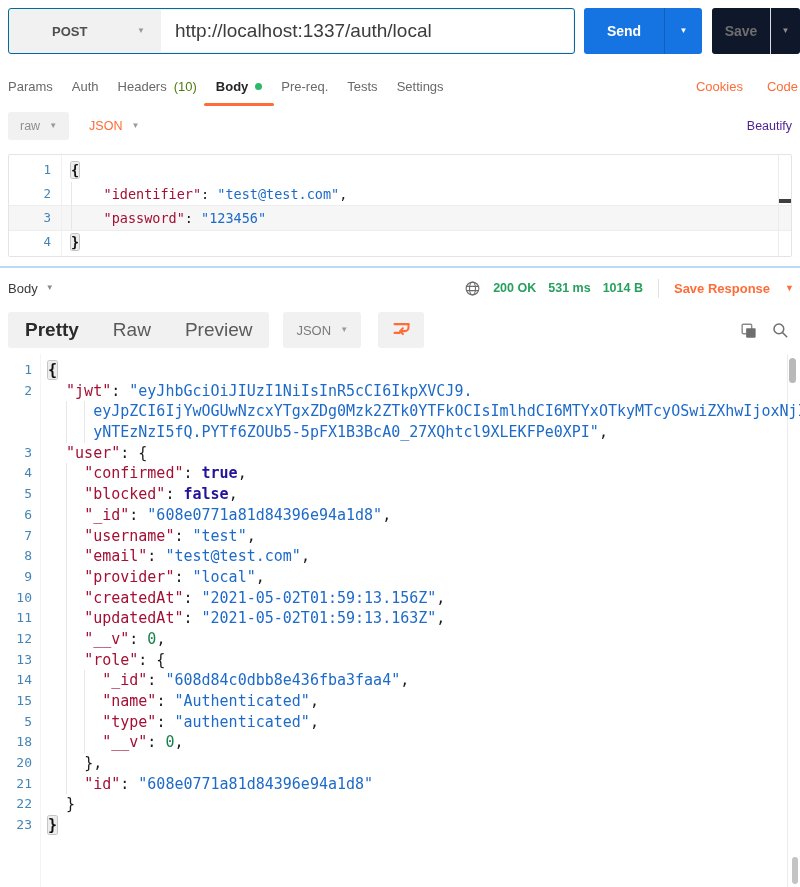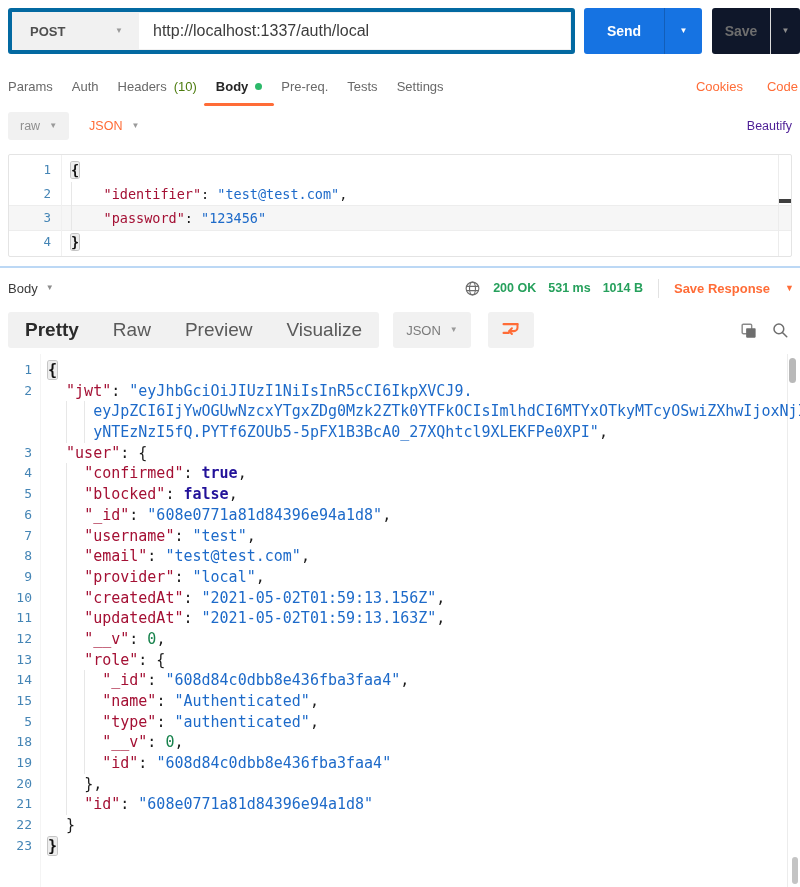--- a/index.html
+++ b/index.html
@@ -2,26 +2,26 @@
 <html><head>
 <meta charset="utf-8">
 <style>
   html,body{margin:0;padding:0;background:#fff;}
   .app{position:relative;width:800px;height:887px;overflow:hidden;background:#fff;
        font-family:"Liberation Sans",sans-serif;-webkit-font-smoothing:antialiased;}
   .caret{font-size:8px;line-height:1;}
 
   
   .urlbar{position:absolute;left:8px;top:8px;width:567px;height:46px;background:#f1f1f1;
-          border:4px solid #0369a1;border-radius:3px;display:flex;box-sizing:border-box;}
+          border:1px solid #0369a1;border-radius:3px;display:flex;box-sizing:border-box;padding-left:25px;}
   .method{width:126px;flex:none;display:flex;align-items:center;justify-content:space-between;
           padding:0 15px 0 18px;font-size:13px;font-weight:700;color:#4f4f4f;cursor:pointer;box-sizing:border-box;}
   .method .caret{color:#9a9a9a;}
   .urlinput{flex:1;background:#fff;border:none;outline:none;margin:1px;padding:0 14px;
-            font-family:"Liberation Sans",sans-serif;font-size:16px;color:#3c3c3c;}
+            font-family:"Liberation Sans",sans-serif;font-size:19px;color:#3c3c3c;}
   .sendbtn{position:absolute;left:584px;top:8px;width:118px;height:46px;background:#1673e2;
            border-radius:3px;display:flex;color:#fff;cursor:pointer;}
   .send-main{flex:1;display:flex;align-items:center;justify-content:center;font-size:14px;font-weight:700;}
   .send-caret{width:37px;border-left:1px solid rgba(0,0,0,.18);display:flex;align-items:center;justify-content:center;}
   .savebtn{position:absolute;left:712px;top:8px;width:88px;height:46px;background:#0f172a;
            border-radius:3px;display:flex;color:#6e6e6e;cursor:pointer;}
   .save-main{flex:1;display:flex;align-items:center;justify-content:center;font-size:14px;font-weight:700;}
   .save-caret{width:29px;border-left:1px solid #dcdcdc;display:flex;align-items:center;justify-content:center;color:#8d8d8d;}
 
   
@@ -214,21 +214,20 @@
         <span class="caret">▼</span>
       </div>
     </div>
   </div>
 
   <div class="toolbar2">
     <div class="views">
         <span class="view view-active">Pretty</span>
         <span class="view">Raw</span>
         <span class="view">Preview</span>
-        <span class="view">Visualize</span>
       </div>
     <div class="langbtn">
       <span>JSON</span>
       <span class="caret">▼</span>
     </div>
     <div class="wrapbtn">
       <span>
         <svg width="21" height="21" viewBox="0 0 24 24" fill="none" stroke="#ff6c37" stroke-width="2.3" stroke-linecap="round" stroke-linejoin="round">
           <path d="M4 7h16"></path>
             <path d="M4 17h6"></path>
@@ -327,24 +326,20 @@
       </div>
       <div class="cm-row">
         <span class="cm-gutter">5</span>
         <span class="cm-code"><i class="cm-guide" style="left: 26.06px;"></i><i class="cm-guide" style="left: 44.12px;"></i><span class="tok-ws">      </span><span class="tok-key">"type"</span><span class="tok-pun">: </span><span class="tok-str">"authenticated"</span><span class="tok-pun">,</span></span>
       </div>
       <div class="cm-row">
         <span class="cm-gutter">18</span>
         <span class="cm-code"><i class="cm-guide" style="left: 26.06px;"></i><i class="cm-guide" style="left: 44.12px;"></i><span class="tok-ws">      </span><span class="tok-key">"__v"</span><span class="tok-pun">: </span><span class="tok-num">0</span><span class="tok-pun">,</span></span>
       </div>
       <div class="cm-row">
-        <span class="cm-gutter">19</span>
-        <span class="cm-code"><i class="cm-guide" style="left: 26.06px;"></i><i class="cm-guide" style="left: 44.12px;"></i><span class="tok-ws">      </span><span class="tok-key">"id"</span><span class="tok-pun">: </span><span class="tok-str">"608d84c0dbb8e436fba3faa4"</span></span>
-      </div>
-      <div class="cm-row">
         <span class="cm-gutter">20</span>
         <span class="cm-code"><i class="cm-guide" style="left: 26.06px;"></i><span class="tok-ws">    </span><span class="tok-pun">},</span></span>
       </div>
       <div class="cm-row">
         <span class="cm-gutter">21</span>
         <span class="cm-code"><i class="cm-guide" style="left: 26.06px;"></i><span class="tok-ws">    </span><span class="tok-key">"id"</span><span class="tok-pun">: </span><span class="tok-str">"608e0771a81d84396e94a1d8"</span></span>
       </div>
       <div class="cm-row">
         <span class="cm-gutter">22</span>
         <span class="cm-code"><span class="tok-ws">  </span><span class="tok-pun">}</span></span>

